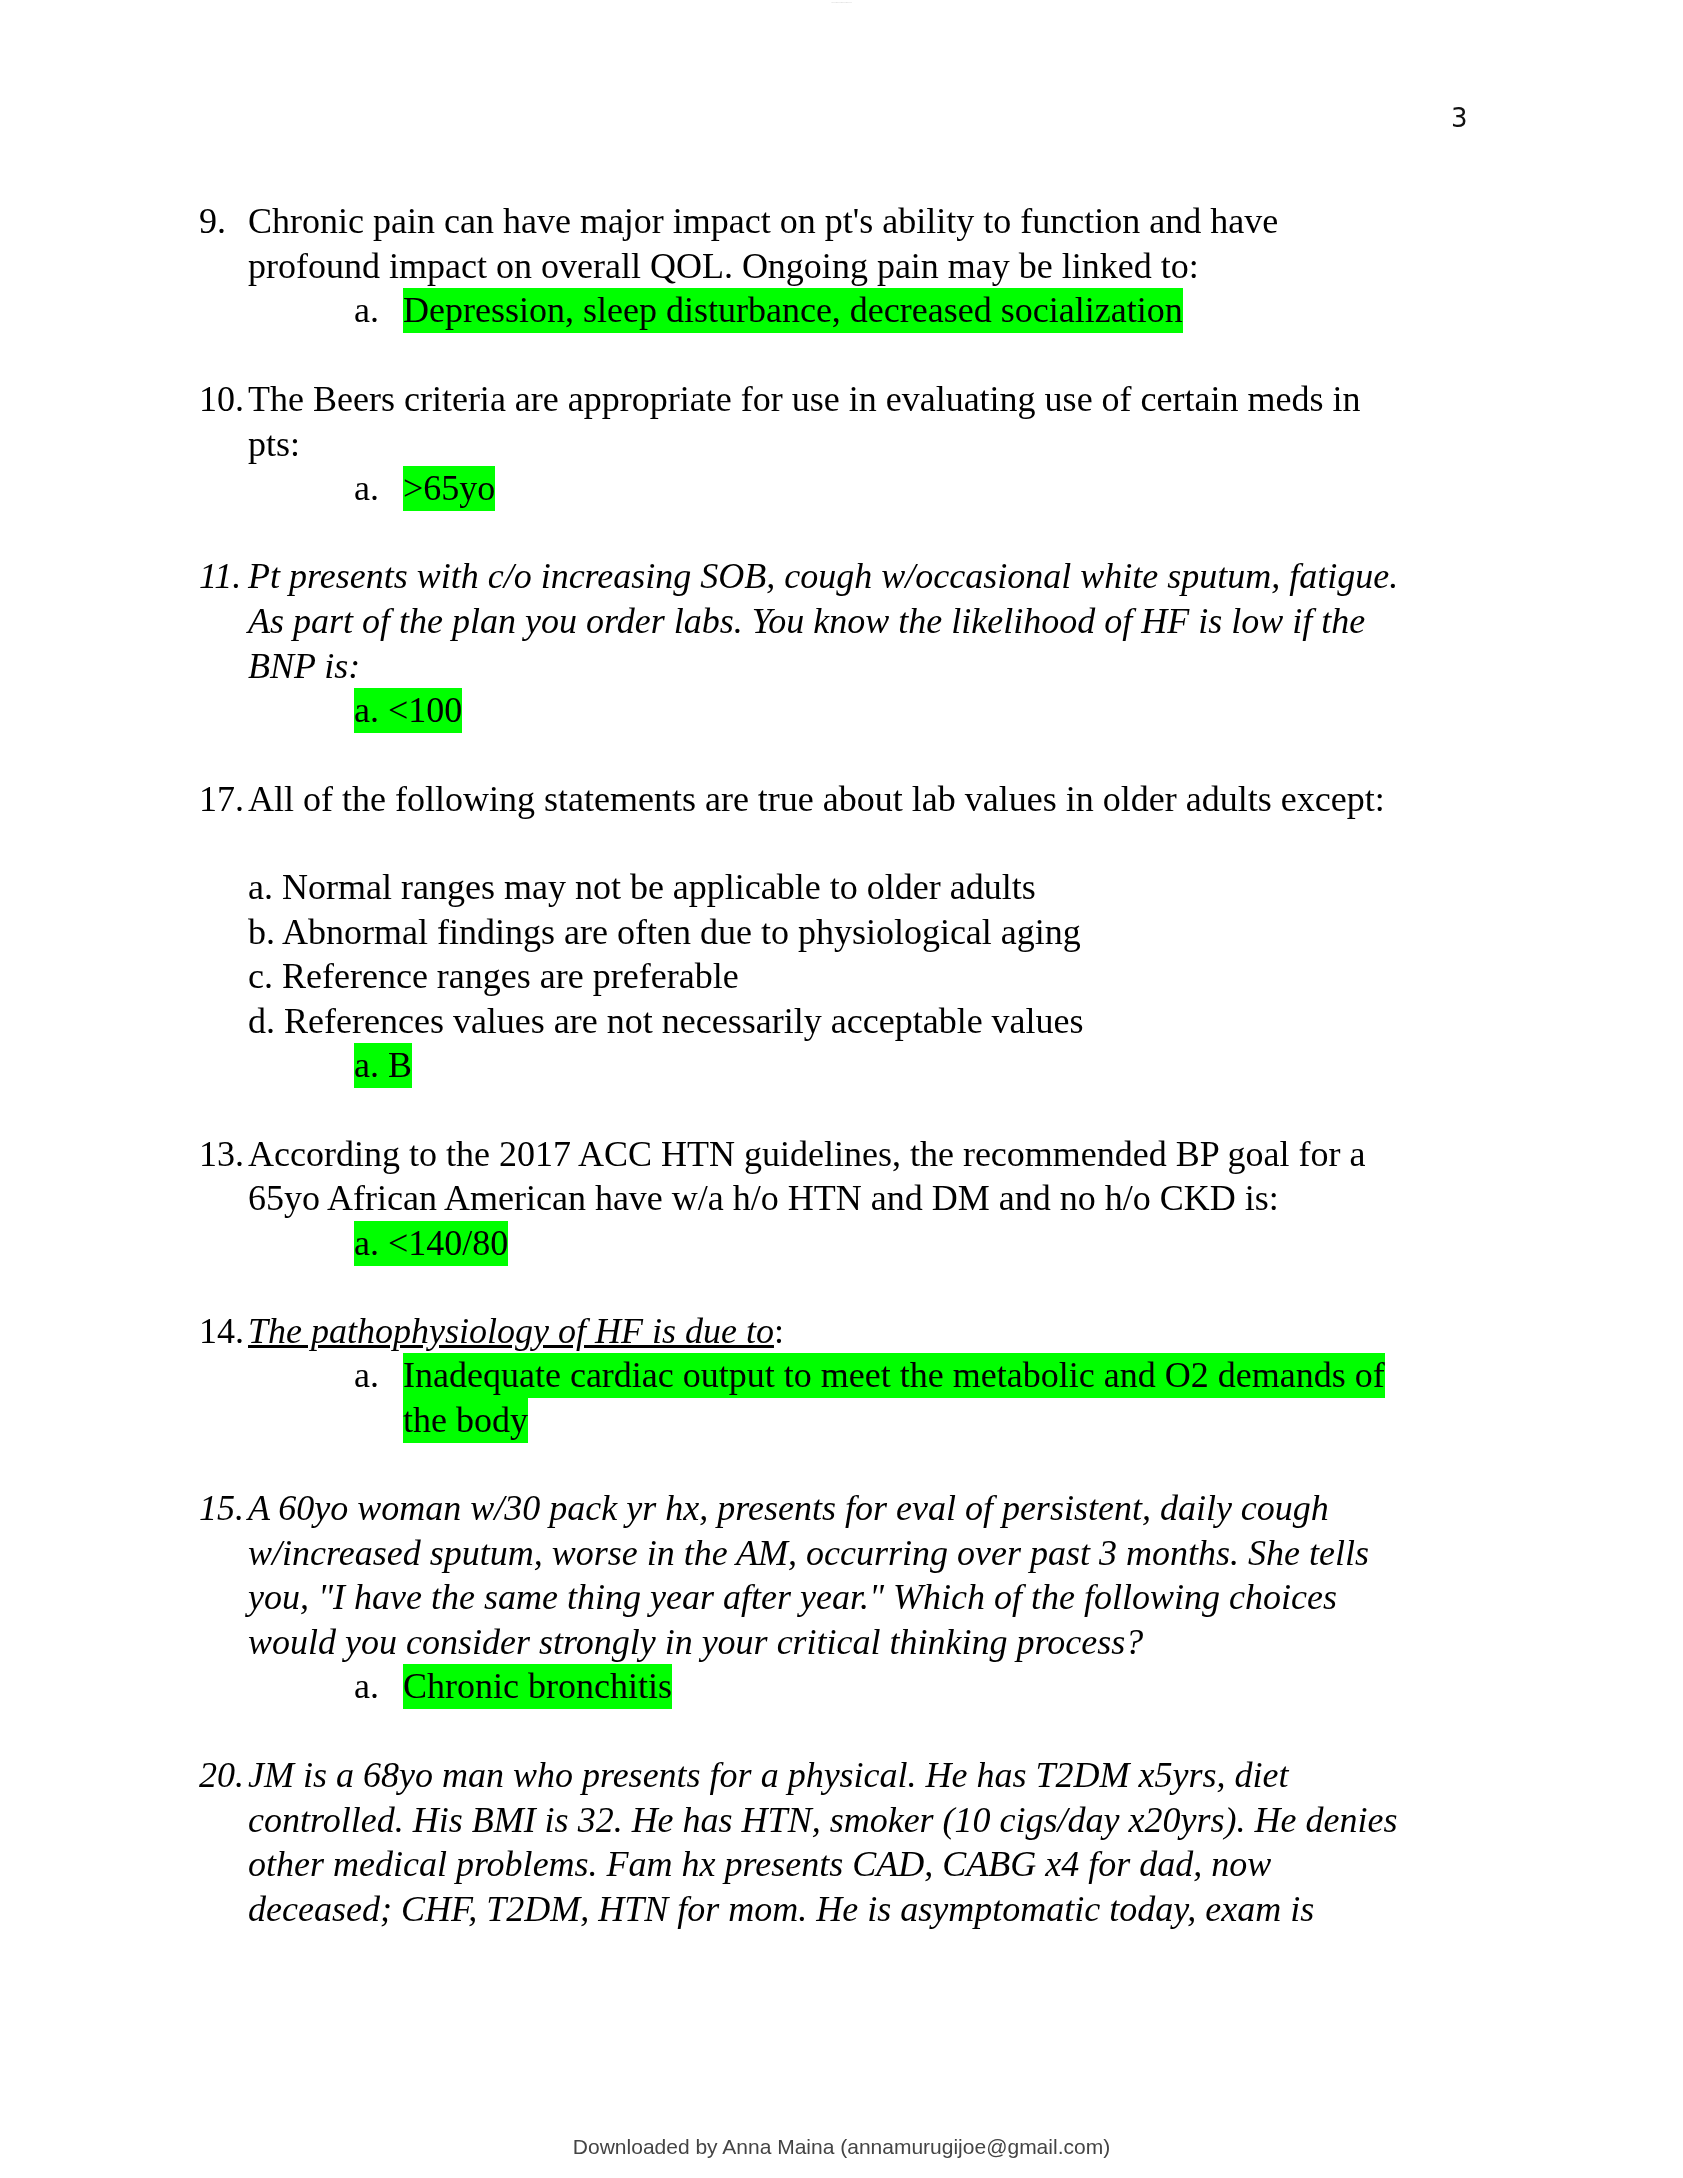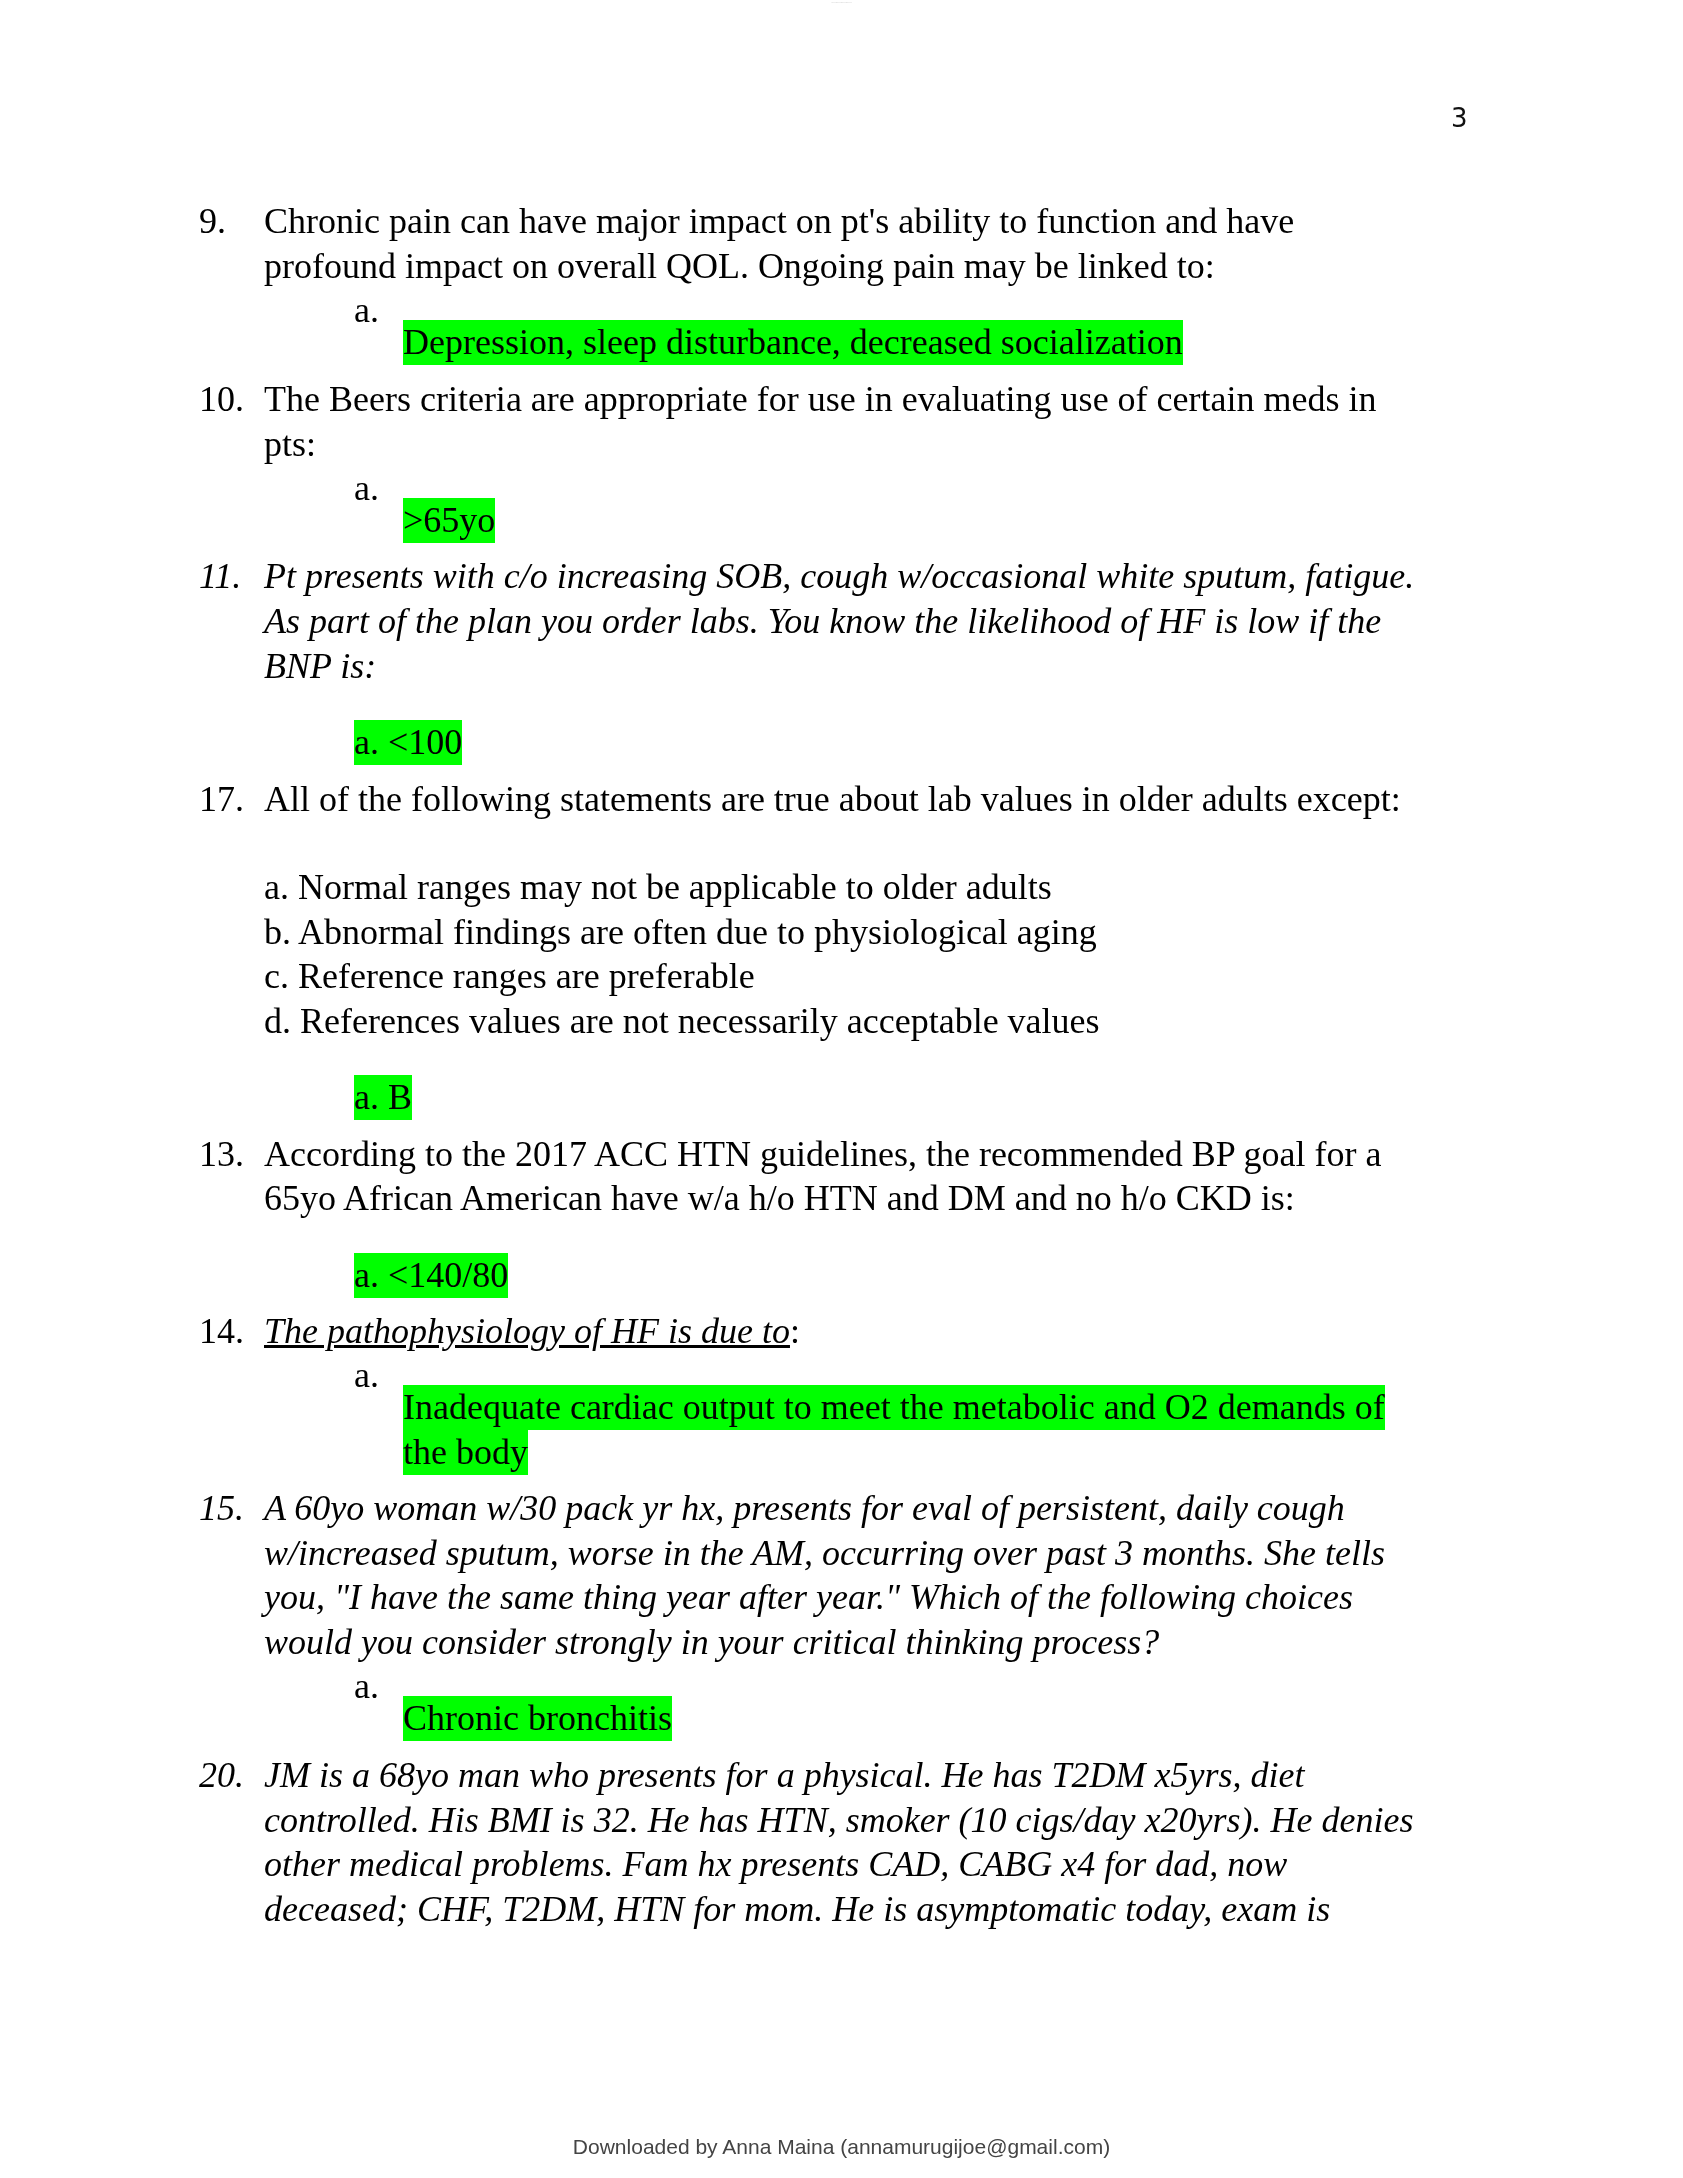--- a/index.html
+++ b/index.html
@@ -4,23 +4,23 @@
 <style>
   html, body { margin: 0; padding: 0; background: #ffffff; }
   body { width: 1683px; height: 2178px; position: relative; overflow: hidden;
          font-family: "Liberation Serif", "DejaVu Serif", serif; color: #000; }
   .header-mark { position: absolute; top: 0; left: 812px; width: 59px; height: 3px;
                  font-family: "Liberation Sans", sans-serif; font-size: 3px; color: #999; text-align: center; }
   .page-num { position: absolute; top: 103px; left: 1451px; font-family: "DejaVu Sans", sans-serif;
               font-size: 26px; color: #111; }
   .line { position: absolute; font-size: 36px; line-height: 45px; white-space: nowrap; }
   .num { position: absolute; left: 199px; }
-  .txt { position: absolute; left: 264px; }
+  .txt { position: absolute; left: 248px; }
   .it { font-style: italic; text-decoration: underline; }
-  .hl { background: #00ff00; margin-top: 32px; }
+  .hl { background: #00ff00; }
   .ans-letter { position: absolute; left: 354px; }
   .ans-text { position: absolute; left: 403px; }
   .footer { position: absolute; top: 2135px; left: 0; width: 1683px; text-align: center;
             font-family: "Liberation Sans", sans-serif; font-size: 21px; color: #444; }
 </style>
 </head>
 <body>
 
 <div class="header-mark">........................</div>
 <div class="page-num">3</div>

